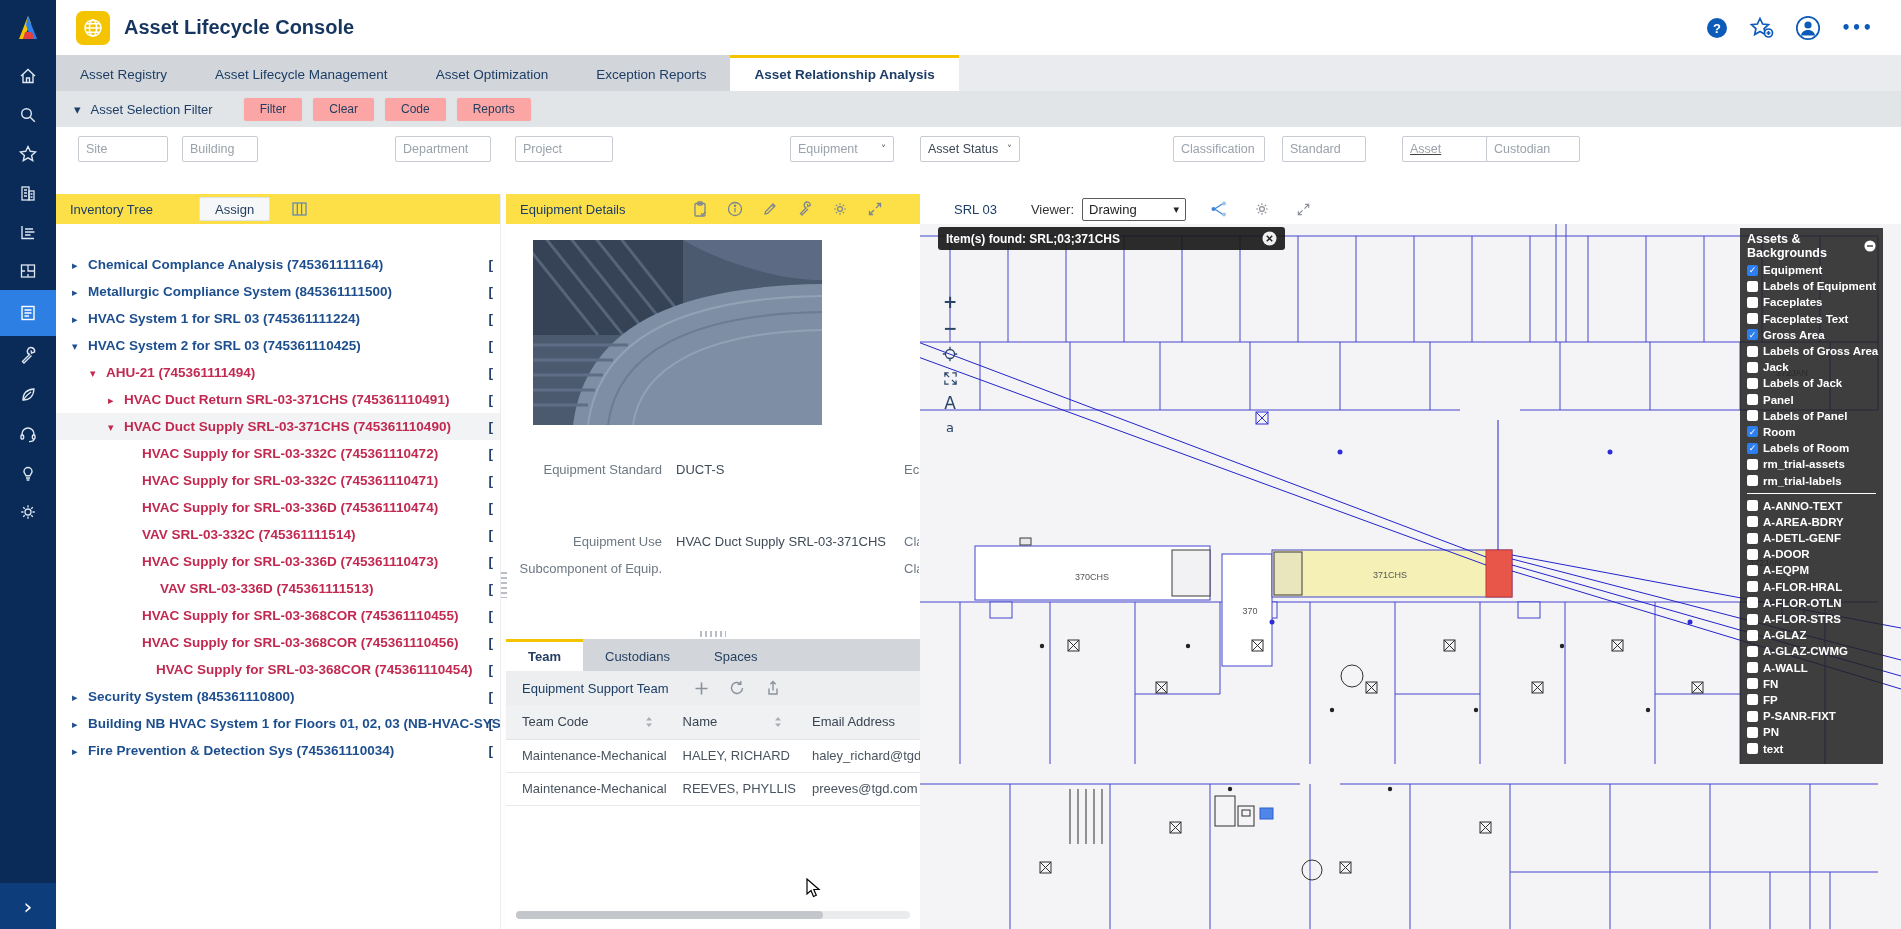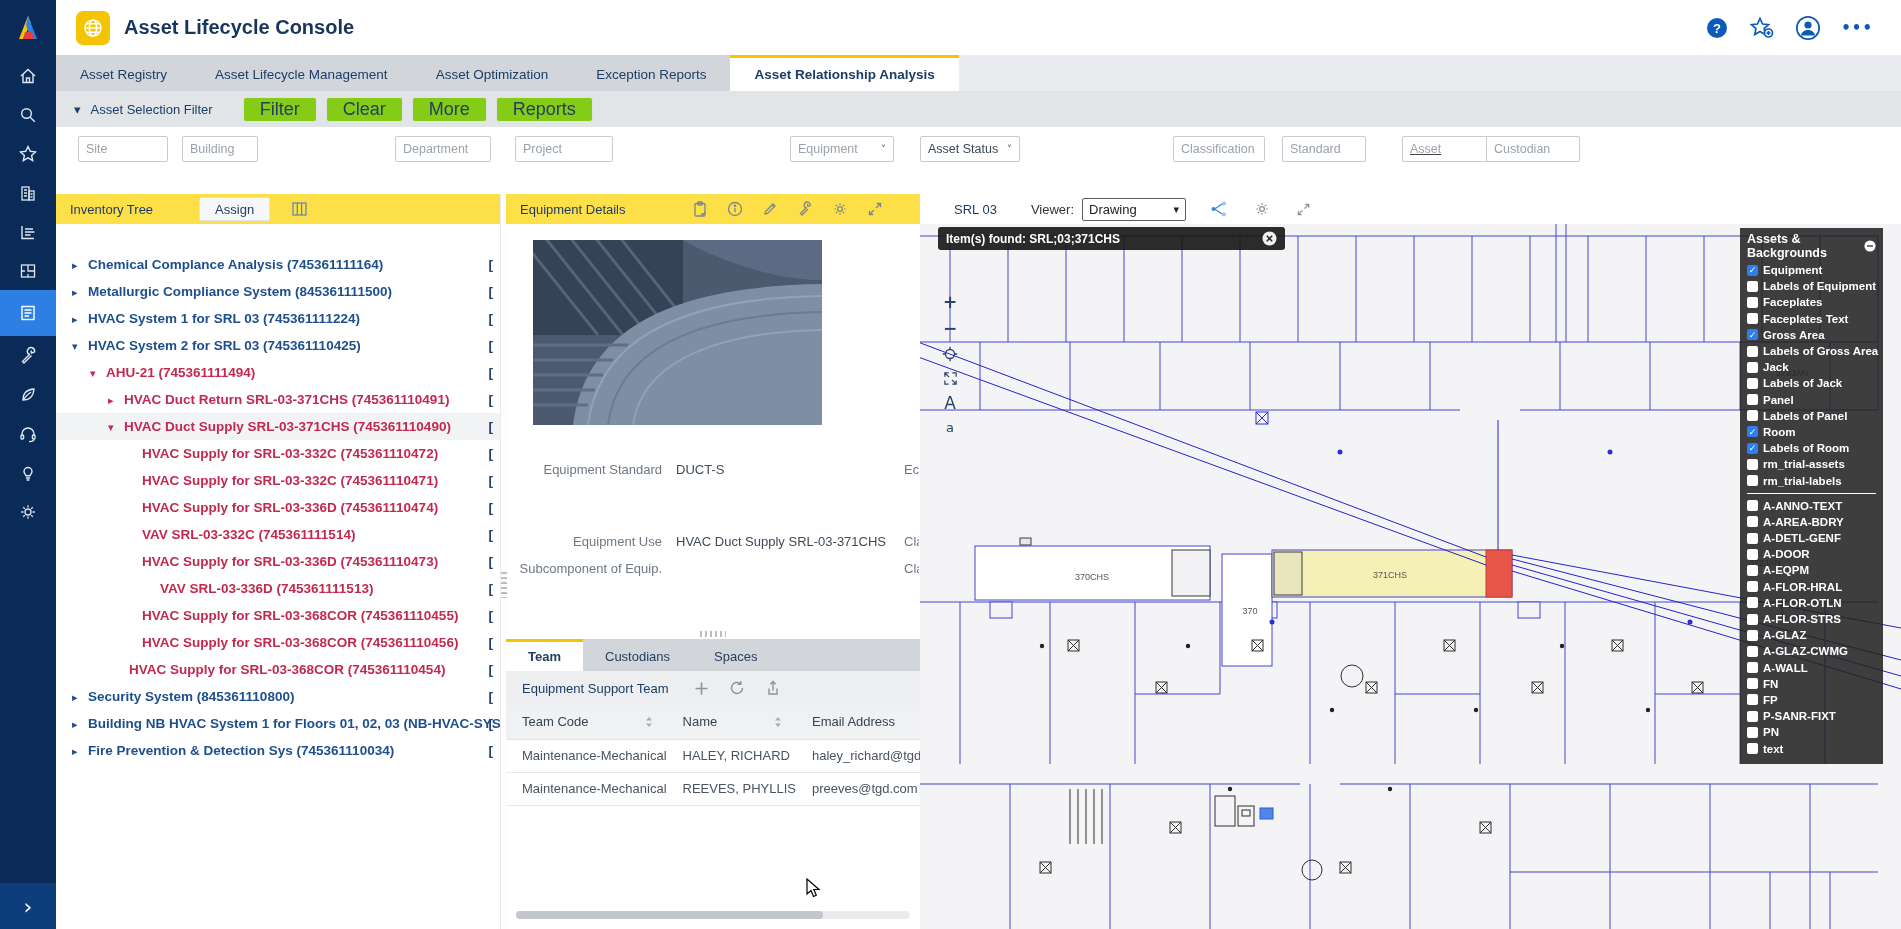--- a/index.html
+++ b/index.html
@@ -19,21 +19,21 @@
 #topbar-right{margin-left:auto;display:flex;align-items:center;gap:20px;color:#0d5bb8}
 #overflow-icon{font-size:15px;letter-spacing:1px;font-weight:bold;font-family:"DejaVu Sans",sans-serif}
 
 #tabstrip{position:absolute;left:56px;top:55px;right:0;height:36px;background:#e9ebee;display:flex}
 .tab{display:flex;align-items:center;padding:16px 24px;background:#d2d6da;color:#1c3d66;font-size:13.5px;border-top:3px solid transparent;white-space:nowrap}
 .tab.active{background:#fff;border-top:3px solid #f5c400;font-weight:bold}
 
 #filterbar{position:absolute;left:56px;top:91px;right:0;height:36px;background:#e2e5e8;display:flex;align-items:center;padding-left:18px}
 #filterbar .chev{color:#1c3d66;font-size:13px;margin-right:10px;font-family:"DejaVu Sans",sans-serif;font-weight:bold}
 #filter-title{color:#1c3d66;font-size:13px;margin-right:30px}
-.fbtn{background:#84cc16;border:1px solid #dfe2e5;border-radius:3px;height:25px;padding:0 16px;font-size:18px;color:#243e60;margin-right:9px;display:flex;align-items:center}
+.fbtn{background:#fca5a5;border:1px solid #dfe2e5;border-radius:3px;height:25px;padding:0 16px;font-size:12px;color:#243e60;margin-right:9px;display:flex;align-items:center}
 
 #fieldsrow{position:absolute;left:56px;top:127px;right:0;height:43px;background:#fff}
 .fld{position:absolute;top:9px;height:26px;border:1px solid #c7ccd2;border-radius:2px;font-size:12.5px;padding:0 7px;color:#444;font-family:"Liberation Sans",sans-serif}
 .fld::placeholder{color:#9aa2ab}
 .selbox{position:absolute;top:9px;height:26px;border:1px solid #c7ccd2;border-radius:2px;font-size:12.5px;display:flex;align-items:center;padding:0 7px;background:#fff;justify-content:space-between}
 .selbox .car{font-family:"DejaVu Sans",sans-serif;color:#555;font-size:10px;margin-left:6px}
 
 #main{position:absolute;left:56px;top:170px;right:0;bottom:0;background:#fff}
 .panel-header{height:30px;background:#fde047;display:flex;align-items:center;padding:0 14px;color:#1c3d66;font-size:13px}
 
@@ -224,21 +224,21 @@
   <div class="tab">Asset Optimization</div>
   <div class="tab">Exception Reports</div>
   <div class="tab active">Asset Relationship Analysis</div>
 </div>
 
 <div id="filterbar">
   <span class="chev">▾</span>
   <span id="filter-title">Asset Selection Filter</span>
   <div class="fbtn">Filter</div>
   <div class="fbtn">Clear</div>
-  <div class="fbtn">More</div>
+  <div class="fbtn">Code</div>
   <div class="fbtn">Reports</div>
 </div>
 
 <div id="fieldsrow">
   <input class="fld" style="left: 22px; width: 90px;" placeholder="Site">
   <input class="fld" style="left: 126px; width: 76px;" placeholder="Building">
   <input class="fld" style="left: 339px; width: 96px;" placeholder="Department">
   <input class="fld" style="left: 459px; width: 98px;" placeholder="Project">
   <div class="selbox" style="left:734px;width:104px;color:#9aa2ab">
       <span>Equipment</span>
@@ -274,21 +274,21 @@
         <div class="tree-row" style="padding-left: 52px;"><span class="arr red">▸</span><span class="lbl red">HVAC Duct Return SRL-03-371CHS (745361110491)</span><span class="brk">[</span></div>
         <div class="tree-row sel" style="padding-left: 52px;"><span class="arr red">▾</span><span class="lbl red">HVAC Duct Supply SRL-03-371CHS (745361110490)</span><span class="brk">[</span></div>
         <div class="tree-row" style="padding-left: 70px;"><span class="arr red"></span><span class="lbl red">HVAC Supply for SRL-03-332C (745361110472)</span><span class="brk">[</span></div>
         <div class="tree-row" style="padding-left: 70px;"><span class="arr red"></span><span class="lbl red">HVAC Supply for SRL-03-332C (745361110471)</span><span class="brk">[</span></div>
         <div class="tree-row" style="padding-left: 70px;"><span class="arr red"></span><span class="lbl red">HVAC Supply for SRL-03-336D (745361110474)</span><span class="brk">[</span></div>
         <div class="tree-row" style="padding-left: 70px;"><span class="arr red"></span><span class="lbl red">VAV SRL-03-332C (745361111514)</span><span class="brk">[</span></div>
         <div class="tree-row" style="padding-left: 70px;"><span class="arr red"></span><span class="lbl red">HVAC Supply for SRL-03-336D (745361110473)</span><span class="brk">[</span></div>
         <div class="tree-row" style="padding-left: 88px;"><span class="arr red"></span><span class="lbl red">VAV SRL-03-336D (745361111513)</span><span class="brk">[</span></div>
         <div class="tree-row" style="padding-left: 70px;"><span class="arr red"></span><span class="lbl red">HVAC Supply for SRL-03-368COR (745361110455)</span><span class="brk">[</span></div>
         <div class="tree-row" style="padding-left: 70px;"><span class="arr red"></span><span class="lbl red">HVAC Supply for SRL-03-368COR (745361110456)</span><span class="brk">[</span></div>
-        <div class="tree-row" style="padding-left: 57px;"><span class="arr red"></span><span class="lbl red">HVAC Supply for SRL-03-368COR (745361110454)</span><span class="brk">[</span></div>
+        <div class="tree-row" style="padding-left: 84px;"><span class="arr red"></span><span class="lbl red">HVAC Supply for SRL-03-368COR (745361110454)</span><span class="brk">[</span></div>
         <div class="tree-row" style="padding-left: 16px;"><span class="arr blue">▸</span><span class="lbl blue">Security System (845361110800)</span><span class="brk">[</span></div>
         <div class="tree-row" style="padding-left: 16px;"><span class="arr blue">▸</span><span class="lbl blue">Building NB HVAC System 1 for Floors 01, 02, 03 (NB-HVAC-SYSTEM-1)</span><span class="brk">[</span></div>
         <div class="tree-row" style="padding-left: 16px;"><span class="arr blue">▸</span><span class="lbl blue">Fire Prevention &amp; Detection Sys (745361110034)</span><span class="brk">[</span></div>
       </div>
   </div>
 
   <div id="vsplit">
       <div class="dots"></div>
     </div>
 

